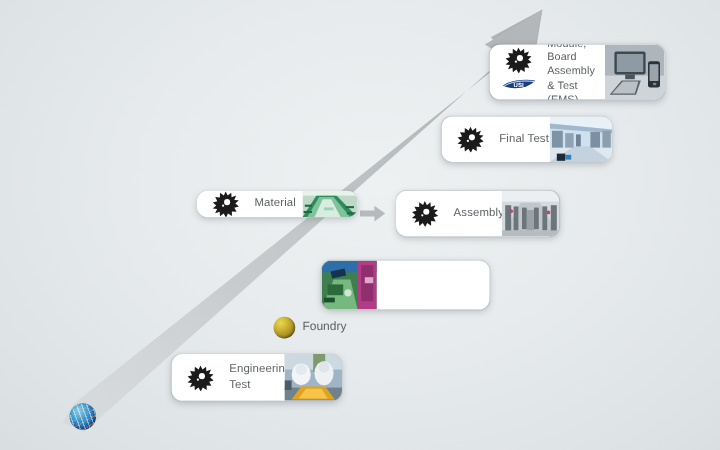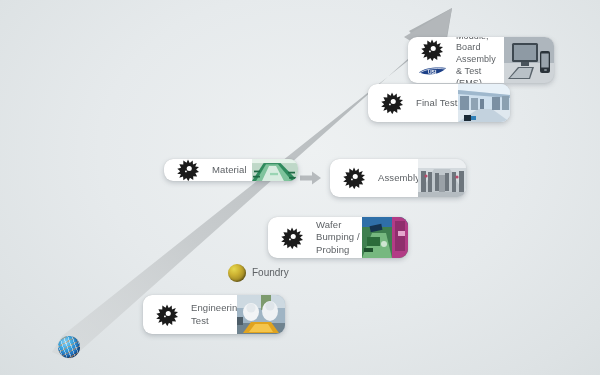--- a/index.html
+++ b/index.html
@@ -62,21 +62,21 @@
     white-space: pre-line;
   }
   .thumb {
     flex: 0 0 auto;
     align-self: stretch;
     position: relative;
     overflow: hidden;
   }
   
   #card-module   { left: 408px; top: 37px;  width: 146px; height: 46px; }
-  #card-final    { left: 368px; top: 84px; width: 142px; height: 38px; }
+  #card-final    { left: 368px; top: 97px; width: 142px; height: 38px; }
   #card-assembly { left: 330px; top: 159px; width: 136px; height: 38px; }
   #card-material { left: 164px; top: 159px; width: 134px; height: 22px; }
   #card-wafer    { left: 268px; top: 217px; width: 140px; height: 41px; }
   #card-eng      { left: 143px; top: 295px; width: 142px; height: 39px; }
 
   #card-module .thumb   { width: 50px; }
   #card-final .thumb    { width: 52px; }
   #card-assembly .thumb { width: 48px; }
   #card-material .thumb { width: 46px; }
   #card-wafer .thumb    { width: 46px; }
@@ -297,35 +297,20 @@
           <rect x="36" y="22" width="7" height="3"></rect>
           <rect x="1" y="29" width="7" height="3"></rect>
           <rect x="37" y="31" width="8" height="3"></rect>
         </g>
         <rect x="18" y="24" width="8" height="4" fill="#9ad4b3"></rect>
       </svg>
     </div>
   </div>
 
   <div class="card" id="card-wafer">
-    <div class="card-left">
-      <div class="gearwrap">
-        <svg width="22" height="22" viewBox="0 0 40 40" aria-hidden="true">
-          <path fill="#1b1b1b" d="M20 1 L23.2 7.2 L28.6 2.8 L29 9.9 L36 7.3 L33.2 13.8 L40 14.4 L34.8 19.1
-                   L40.2 23.6 L33.3 25.6 L36.6 31.8 L29.5 31.2 L29.6 38.3 L23.6 34.3
-                   L20.6 40.4 L17 34.4 L11.6 38.7 L11 31.6 L4.2 34 L7.2 27.7 L0.4 26.8
-                   L5.8 22.3 L0.6 17.6 L7.4 15.8 L4.3 9.5 L11.4 10 L11.5 2.9 L17.4 7 Z"></path>
-          <circle cx="20" cy="20" r="8.4" fill="#1b1b1b"></circle>
-          <circle cx="22.3" cy="17.2" r="4.6" fill="#ffffff"></circle>
-          <circle cx="16.2" cy="22.6" r="1.7" fill="#ffffff"></circle>
-        </svg>
-      </div>
-      <div class="card-label">Wafer Bumping /
-Probing</div>
-    </div>
     <div class="thumb">
       <svg width="100%" height="100%" viewBox="0 0 46 41" preserveAspectRatio="none">
         <rect width="46" height="41" fill="#3f7f4f"></rect>
         <rect x="0" y="0" width="46" height="10" fill="#2f6fa8"></rect>
         <rect x="30" y="0" width="16" height="41" fill="#b23c86"></rect>
         <rect x="33" y="4" width="10" height="30" fill="#8f2f6d"></rect>
         <polygon points="0,41 10,16 24,16 30,41" fill="#76b87f"></polygon>
         <rect x="5" y="20" width="13" height="9" fill="#2b6b3a"></rect>
         <rect x="8" y="8" width="12" height="6" fill="#15334f" transform="rotate(-12 14 11)"></rect>
         <rect x="2" y="31" width="9" height="4" fill="#1d4f2c"></rect>

